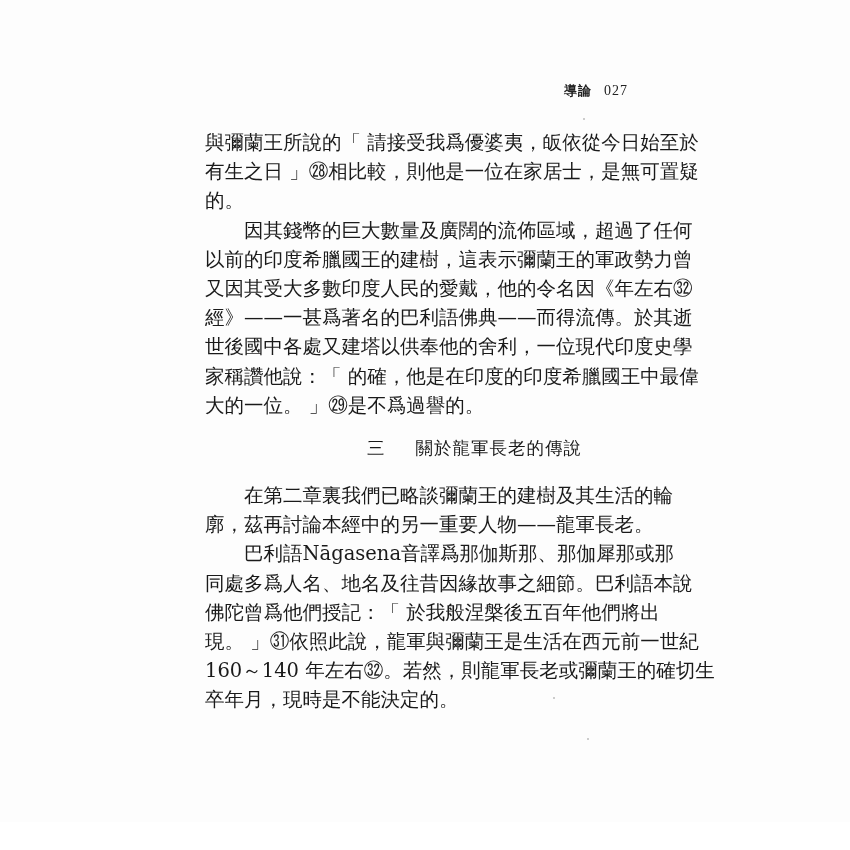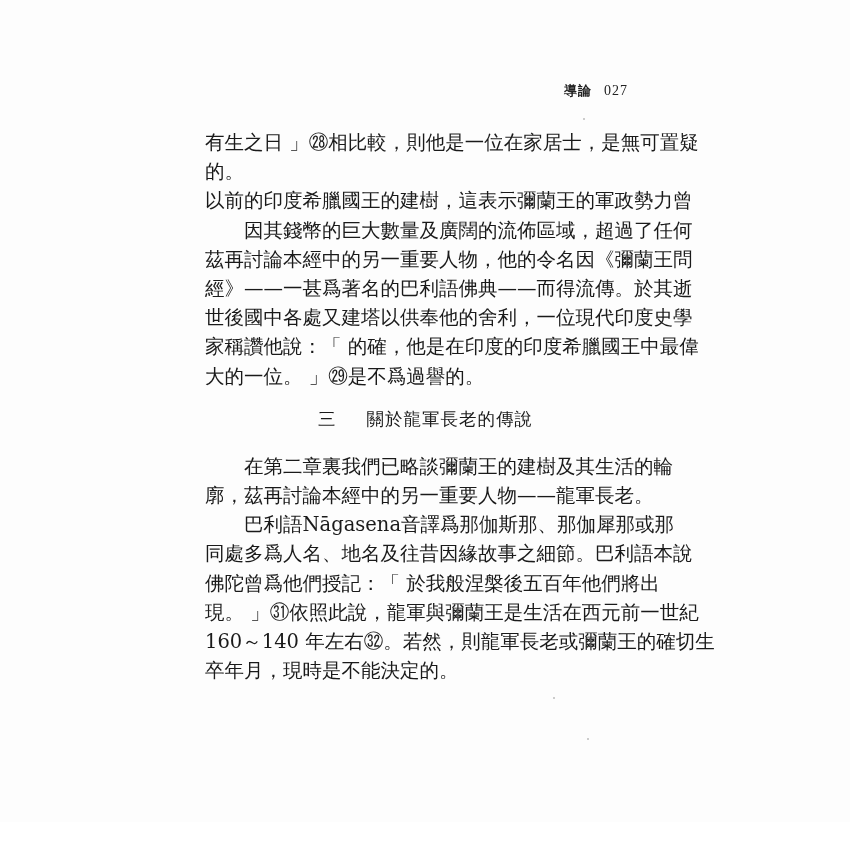--- a/index.html
+++ b/index.html
@@ -55,21 +55,21 @@
       text-align: left;
       text-align-last: left;
     }
     .line.indent {
       padding-left: 39px;
     }
     .section-heading {
       display: block;
       height: 29.2px;
       margin: 14px 0 18px 0;
-      text-align: left;
+      text-align: center;
       padding-left: 113px;
       font-family: "DejaVu Sans", "Liberation Sans", sans-serif;
       font-size: 17.5px;
       letter-spacing: 1px;
     }
     .section-heading .num {
       margin-right: 30px;
     }
     .speck {
       position: absolute;
@@ -83,28 +83,29 @@
 
 <div class="page">
 
   <div class="running-head">
     <span>導論</span><span class="folio">027</span>
   </div>
 
   <div class="text-block">
 
     <div>
+      <span class="line">與彌蘭王所說的「 請接受我爲優婆夷，皈依從今日始至於</span>
       <span class="line">有生之日 」㉘相比較，則他是一位在家居士，是無可置疑</span>
       <span class="line last">的。</span>
     </div>
 
     <div>
+      <span class="line indent">因其錢幣的巨大數量及廣闊的流佈區域，超過了任何</span>
       <span class="line">以前的印度希臘國王的建樹，這表示彌蘭王的軍政勢力曾</span>
-      <span class="line indent">因其錢幣的巨大數量及廣闊的流佈區域，超過了任何</span>
-      <span class="line">茲再討論本經中的另一重要人物，他的令名因《彌蘭王問</span>
+      <span class="line">又因其受大多數印度人民的愛戴，他的令名因《年左右㉜</span>
       <span class="line">經》——一甚爲著名的巴利語佛典——而得流傳。於其逝</span>
       <span class="line">世後國中各處又建塔以供奉他的舍利，一位現代印度史學</span>
       <span class="line">家稱讚他說：「 的確，他是在印度的印度希臘國王中最偉</span>
       <span class="line last">大的一位。 」㉙是不爲過譽的。</span>
     </div>
 
     <div class="section-heading">
       <span class="num">三</span><span>關於龍軍長老的傳說</span>
     </div>
 

